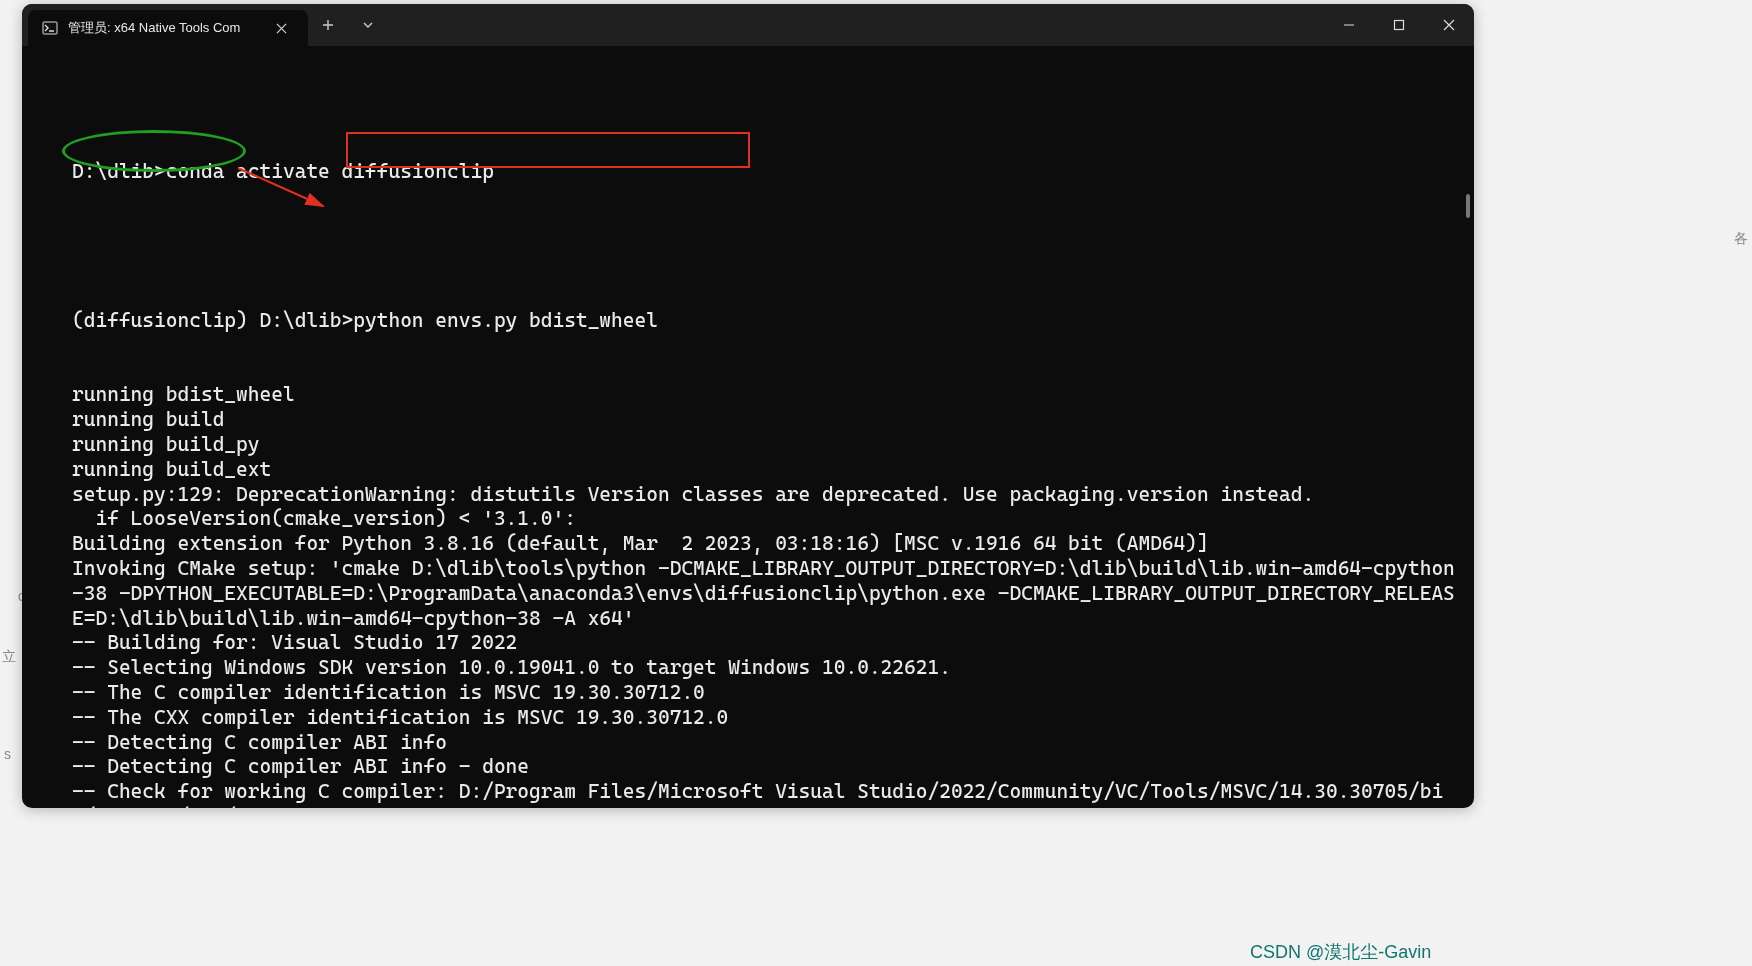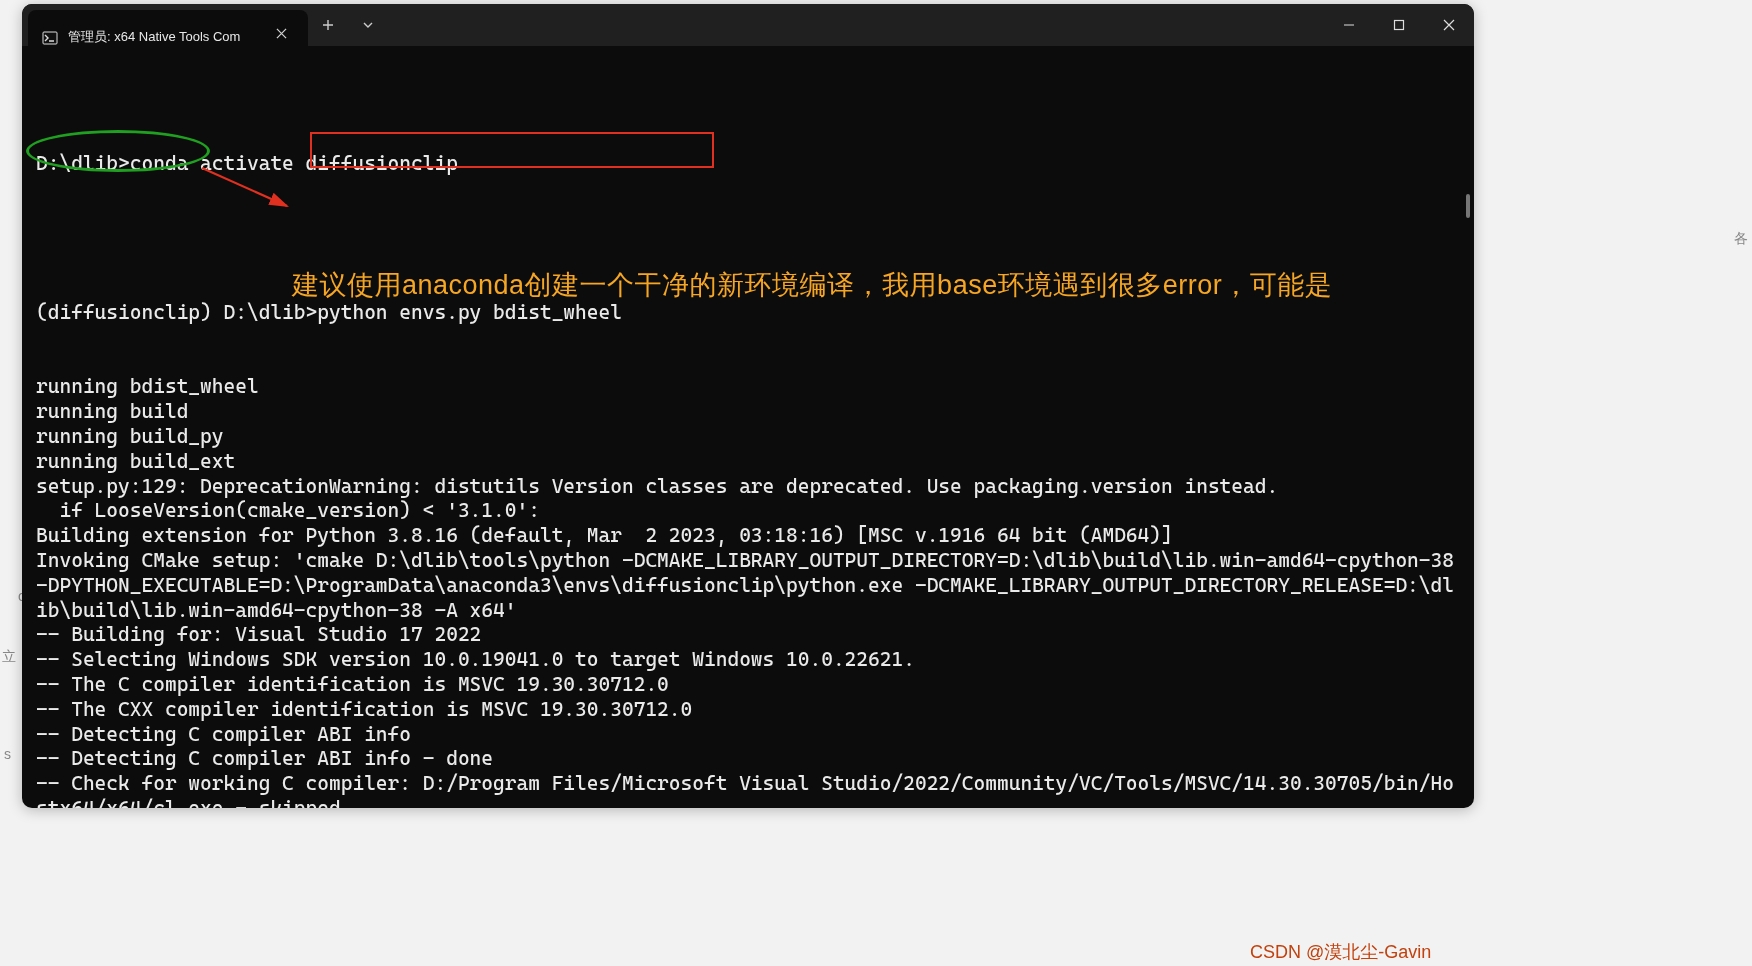--- a/index.html
+++ b/index.html
@@ -11,21 +11,21 @@
     background:#0c0c0c; border-radius:10px; overflow:hidden;
     box-shadow:0 2px 14px rgba(0,0,0,.25);
     display:flex; flex-direction:column;
   }
   
   .titlebar {
     height:42px; background:#202020; display:flex; align-items:stretch;
     user-select:none;
   }
   .tab {
-    display:flex; align-items:flex-end; gap:10px; padding:0 14px;
+    display:flex; align-items:center; gap:10px; padding:0 14px;
     background:#0c0c0c; border-top-left-radius:8px; border-top-right-radius:8px;
     margin-top:6px; margin-left:6px; min-width:280px; max-width:290px;
     color:#e8e8e8; font-size:13px;
   }
   .tab .ticon svg { width:16px; height:16px; display:block; }
   .tab .ttitle { flex:1; white-space:nowrap; overflow:hidden; text-overflow:ellipsis; }
   .tab .tclose { width:26px; height:26px; display:flex; align-items:center; justify-content:center; border-radius:4px; color:#ccc; }
   .tbtns { display:flex; align-items:center; }
   .tbtn {
     width:40px; height:42px; display:flex; align-items:center; justify-content:center;
@@ -34,43 +34,44 @@
   .caret svg, .tbtn svg { width:12px; height:12px; }
   .spacer { flex:1; }
   .win-controls { display:flex; }
   .wc {
     width:50px; height:42px; display:flex; align-items:center; justify-content:center;
     color:#ddd;
   }
   .wc svg { width:12px; height:12px; }
   
   .term {
-    flex:1; position:relative; padding:6px 14px 14px 14px;
+    flex:1; position:relative; padding:14px 14px 14px 14px;
     font-family:"Cascadia Mono","Consolas",monospace;
     font-size:20px; line-height:24.8px; color:#eaeaea; white-space:pre;
     overflow:hidden;
+    margin-left:36px;
   }
   .term .row { position:relative; white-space:pre-wrap; word-break:break-all; }
   .sb { position:absolute; right:4px; top:148px; width:4px; height:24px; background:#777; border-radius:2px; }
   
   .ellipse {
     position:absolute; border:3px solid #20a020; border-radius:50%;
     pointer-events:none;
   }
   .redbox {
     position:absolute; border:2px solid #e03020; pointer-events:none;
   }
   .arrow { position:absolute; pointer-events:none; }
   .anno {
     position:absolute; color:#f6a623; font-size:27px; line-height:38px;
     font-family:"Microsoft YaHei","Segoe UI",sans-serif; font-weight:500;
     pointer-events:none; letter-spacing:.5px;
   }
   .watermark {
-    position:absolute; color:#c2410c; font-size:18px;
+    position:absolute; color:#0f766e; font-size:18px;
     font-family:"Microsoft YaHei",sans-serif;
   }
 </style>
 </head>
 <body>
 
 <div class="bg-strip">
   <span class="fake" style="right:4px; top:230px">各</span>
   <span class="fake" style="left:18px; top:588px">ol</span>
   <span class="fake" style="left:2px; top:648px">立</span>
@@ -146,19 +147,18 @@
       <defs>
         <marker id="ah" markerWidth="10" markerHeight="10" refX="8" refY="3" orient="auto">
           <path d="M0,0 L9,3 L0,6 Z" fill="#e03020"></path>
         </marker>
       </defs>
       <line x1="10" y1="10" x2="95" y2="48" stroke="#e03020" stroke-width="2.2" marker-end="url(#ah)"></line>
     </svg>
 
     
     <div class="anno" style="left:270px; top:144px; right:10px;">
-      <div>建议使用anaconda创建一个干净的新环境编译，我用base环境遇到很多error，可能是</div>
     </div>
   </div>
 
 </div>
 
 <div class="watermark" style="left:1250px; top:940px;">CSDN @漠北尘-Gavin</div>
 
 </body></html>

